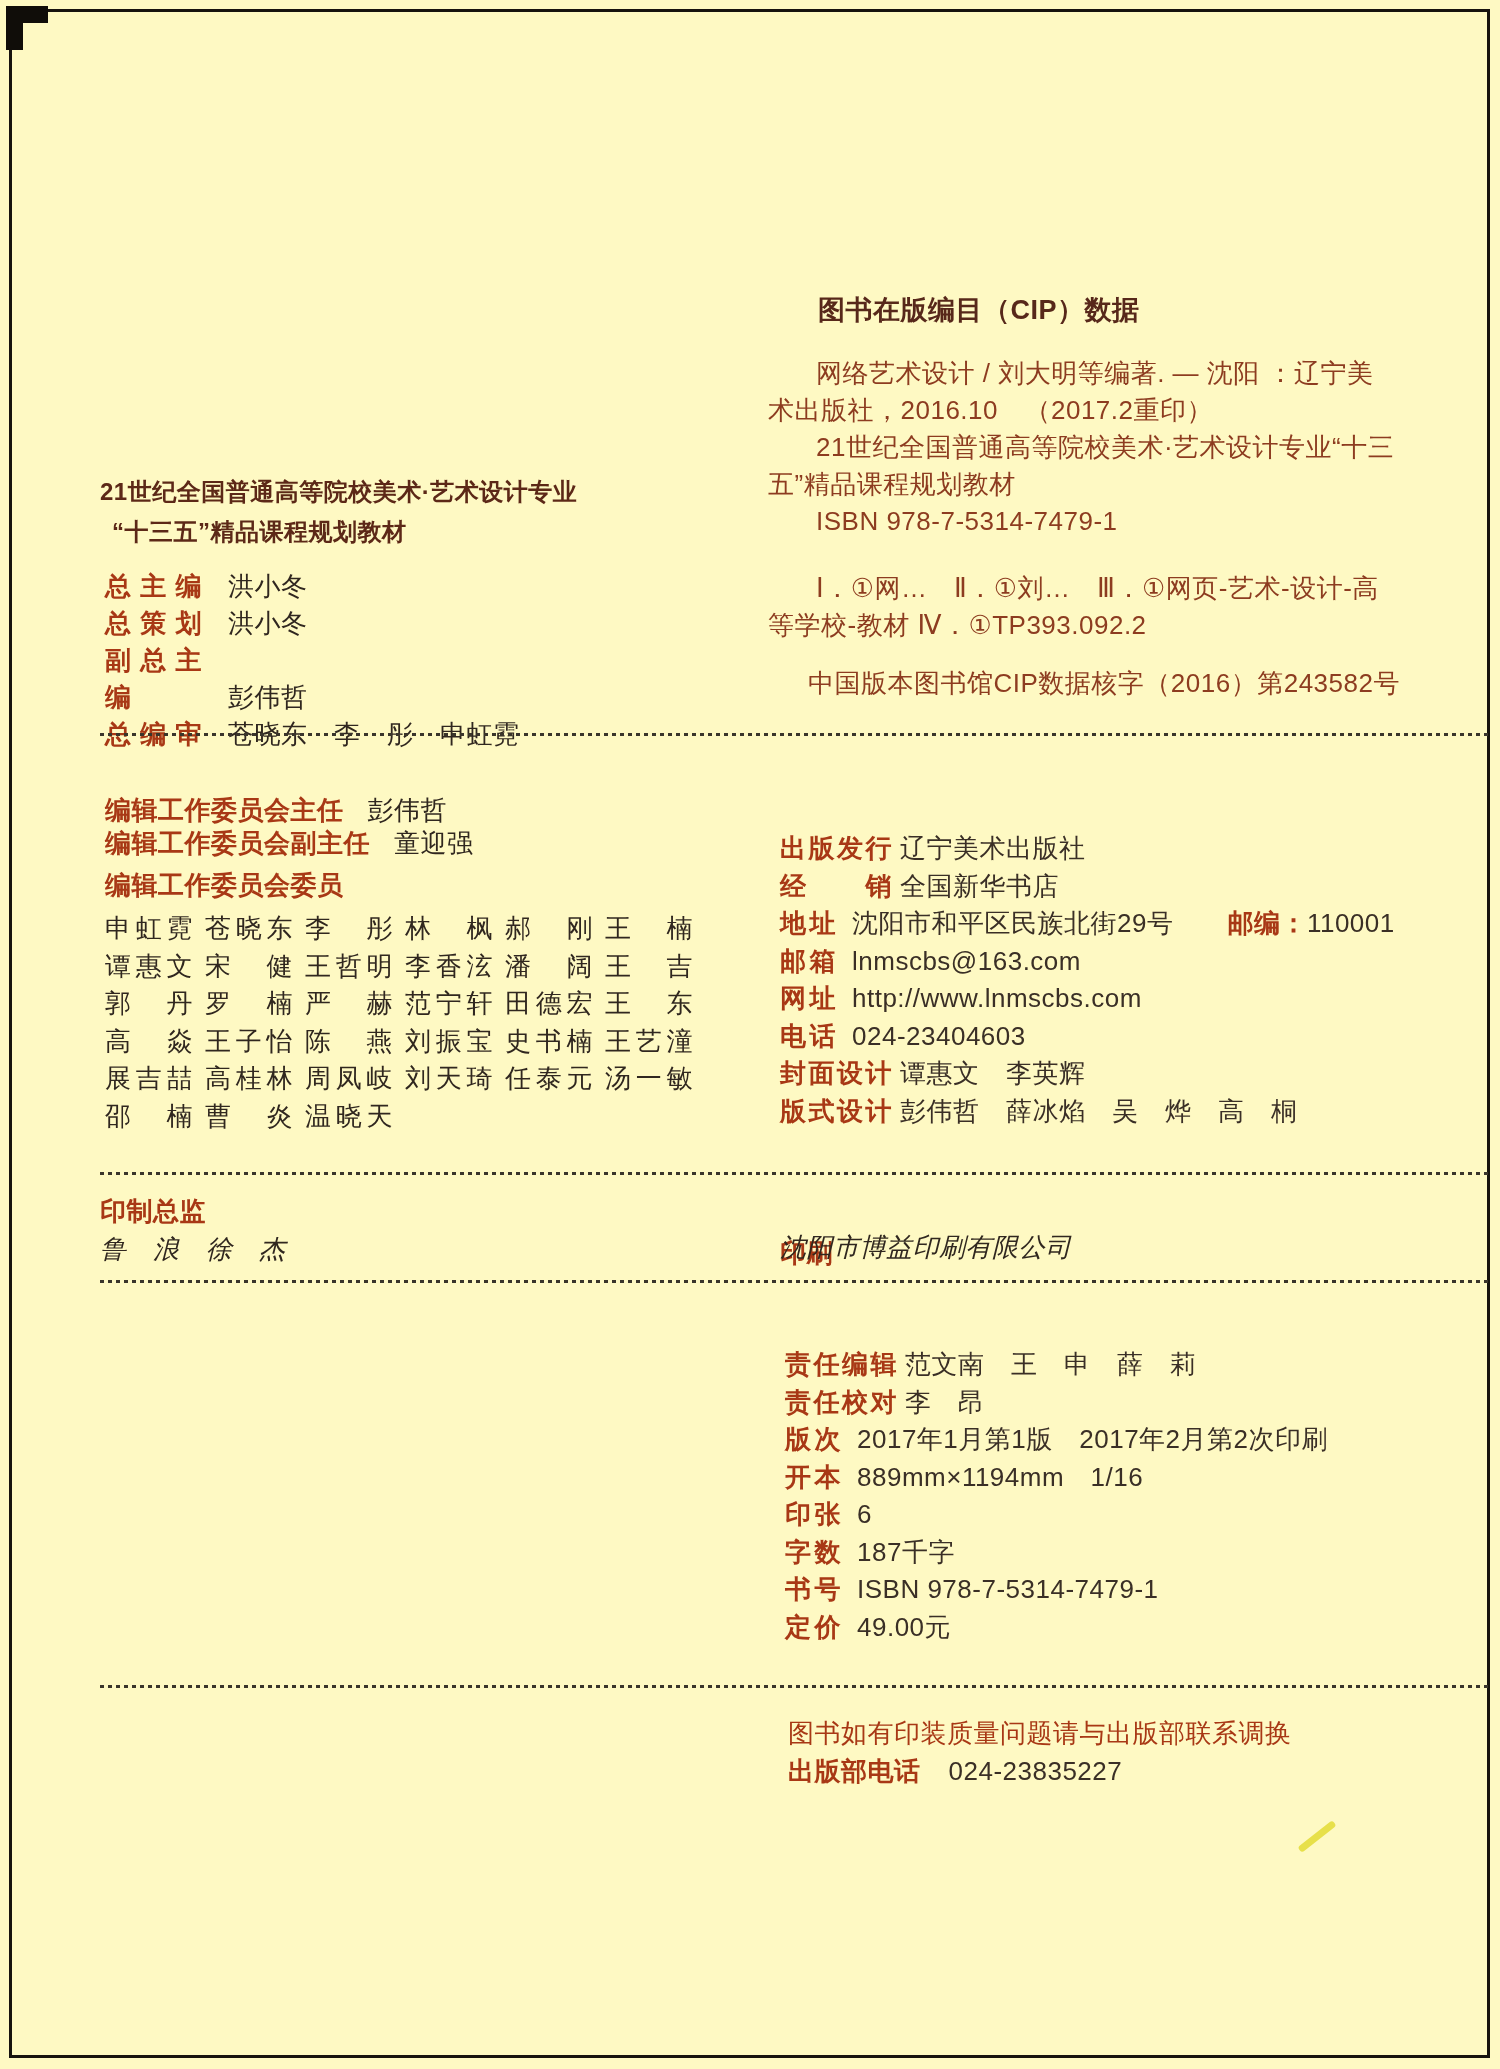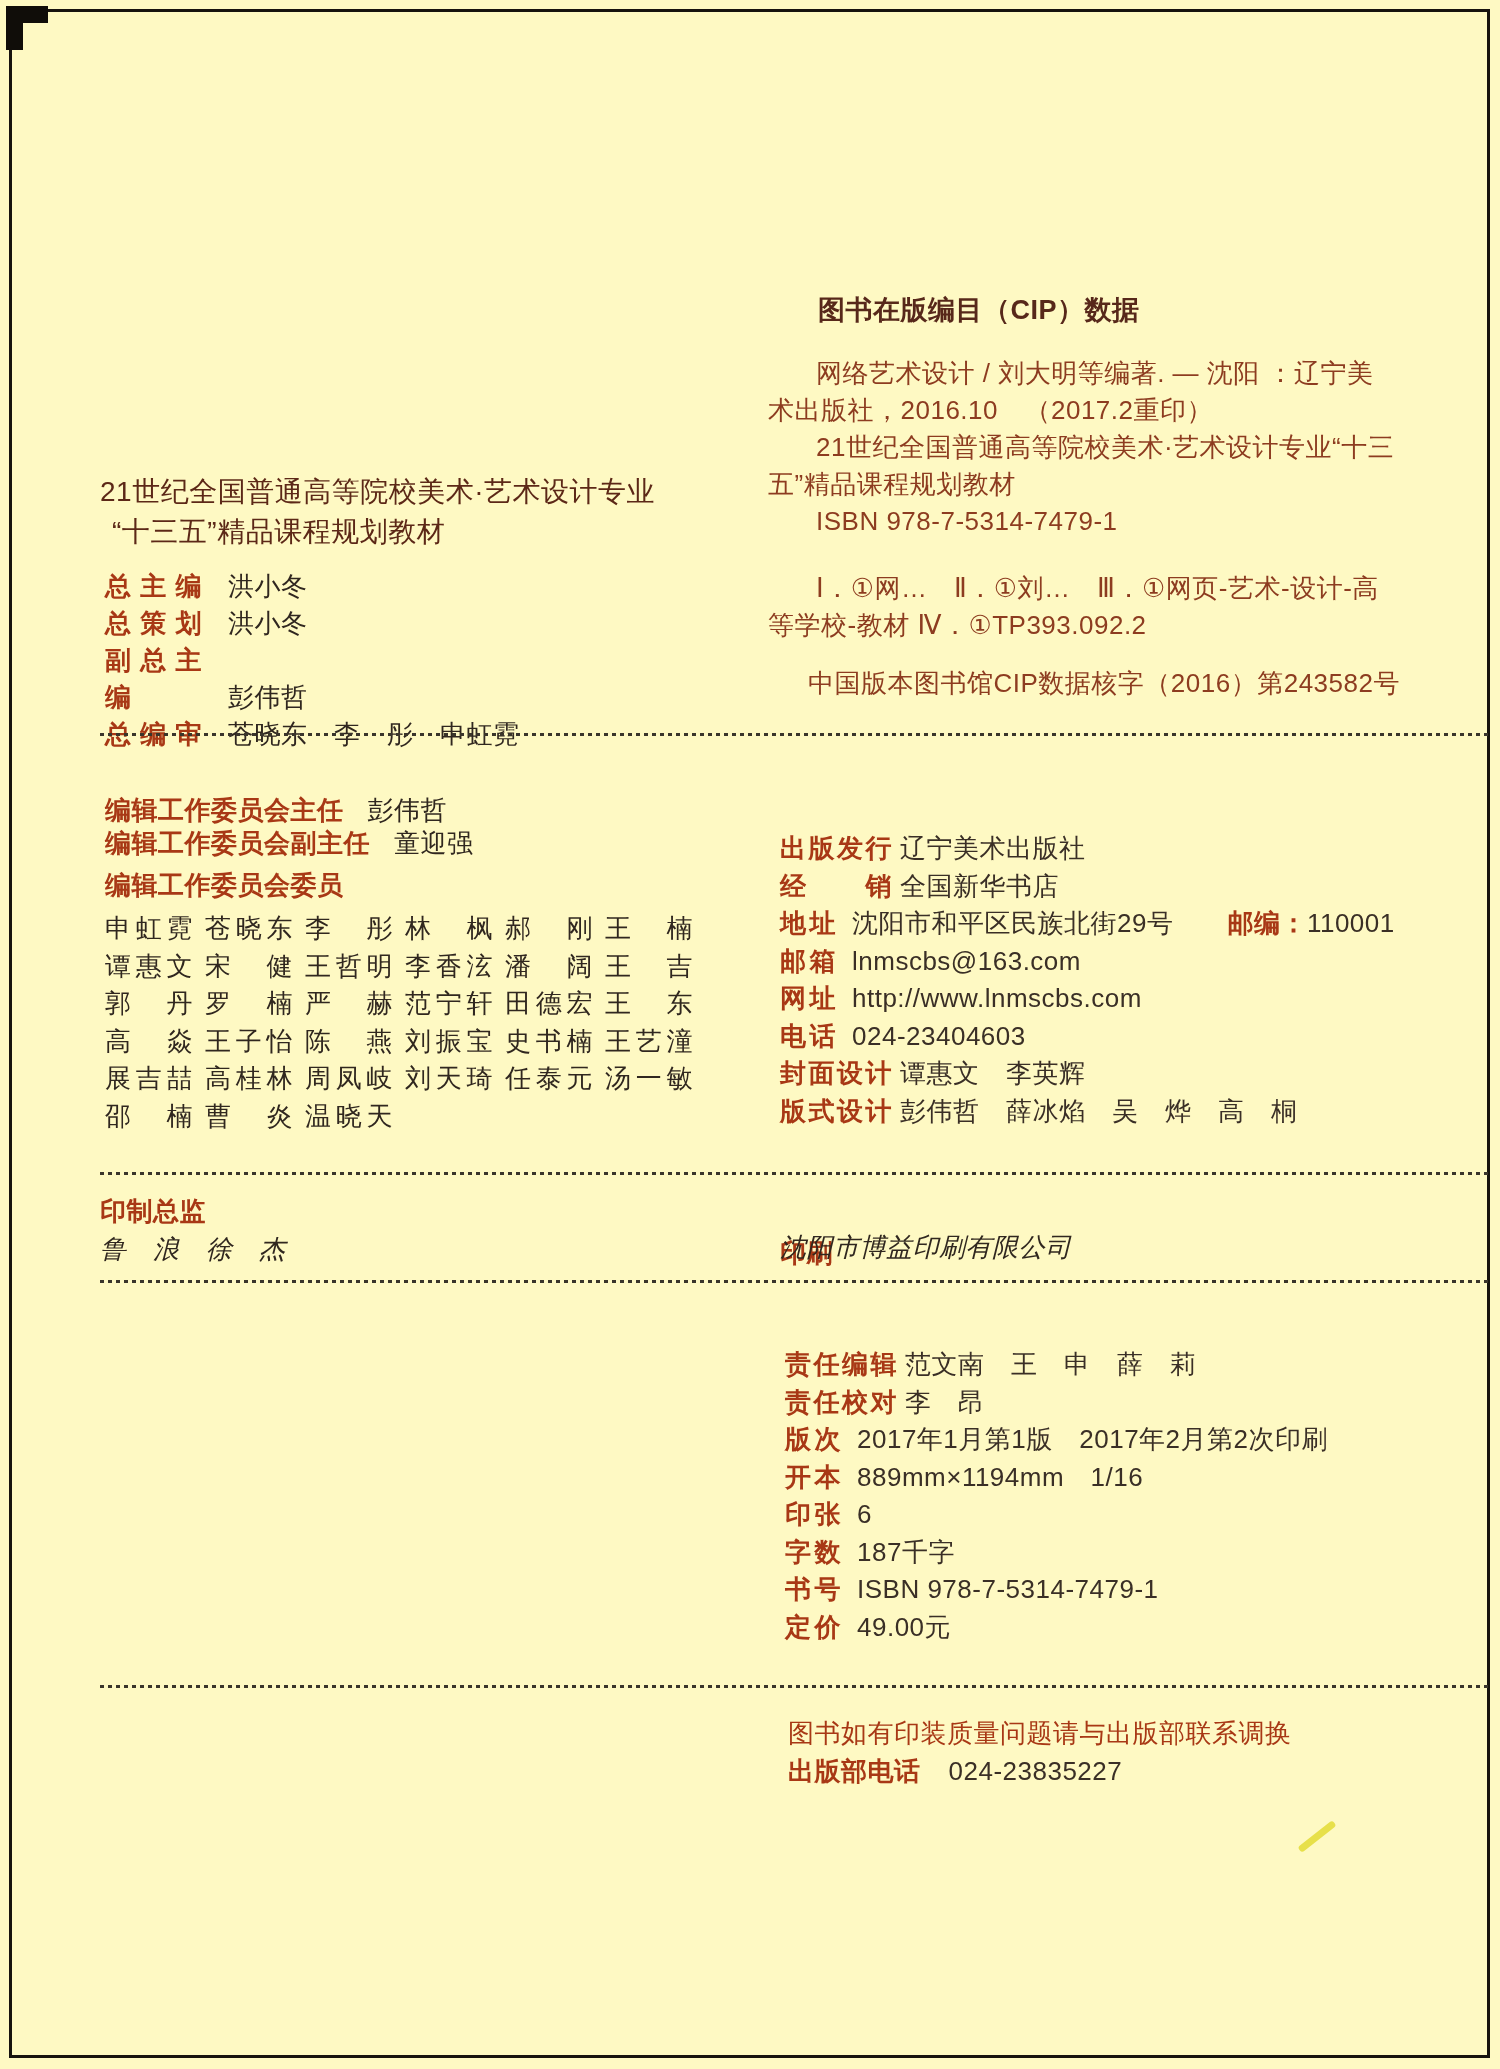--- a/index.html
+++ b/index.html
@@ -32,21 +32,21 @@
   }
 
   
   .cip-heading{left:818px;top:292px;font-weight:bold;font-size:27px;}
   .cip-p{left:768px;top:355px;width:645px;line-height:37px;}
   .cip-class{left:768px;top:570px;width:645px;line-height:37px;}
   .cip-record{left:808px;top:666px;}
   .indent{padding-left:48px;}
 
   
-  .series{left:100px;top:472px;line-height:40px;font-weight:normal;font-size:28px;color:#5c2817;}
+  .series{left:100px;top:472px;line-height:40px;font-weight:bold;font-size:24px;color:#5c2817;}
   .series .l2{padding-left:12px;}
   .staff{left:105px;top:568px;line-height:37px;}
   .staff-label{display:inline-block;width:97px;text-align:justify;text-align-last:justify;font-weight:bold;color:#a83815;}
   .staff-name{margin-left:26px;color:#30271f;}
 
   
   .cmt-line-label{font-weight:bold;color:#a83815;}
   .cmt-name{margin-left:24px;color:#30271f;}
   .committee-grid{left:105px;top:910px;line-height:37.5px;}
   .cg-row{white-space:nowrap;}

